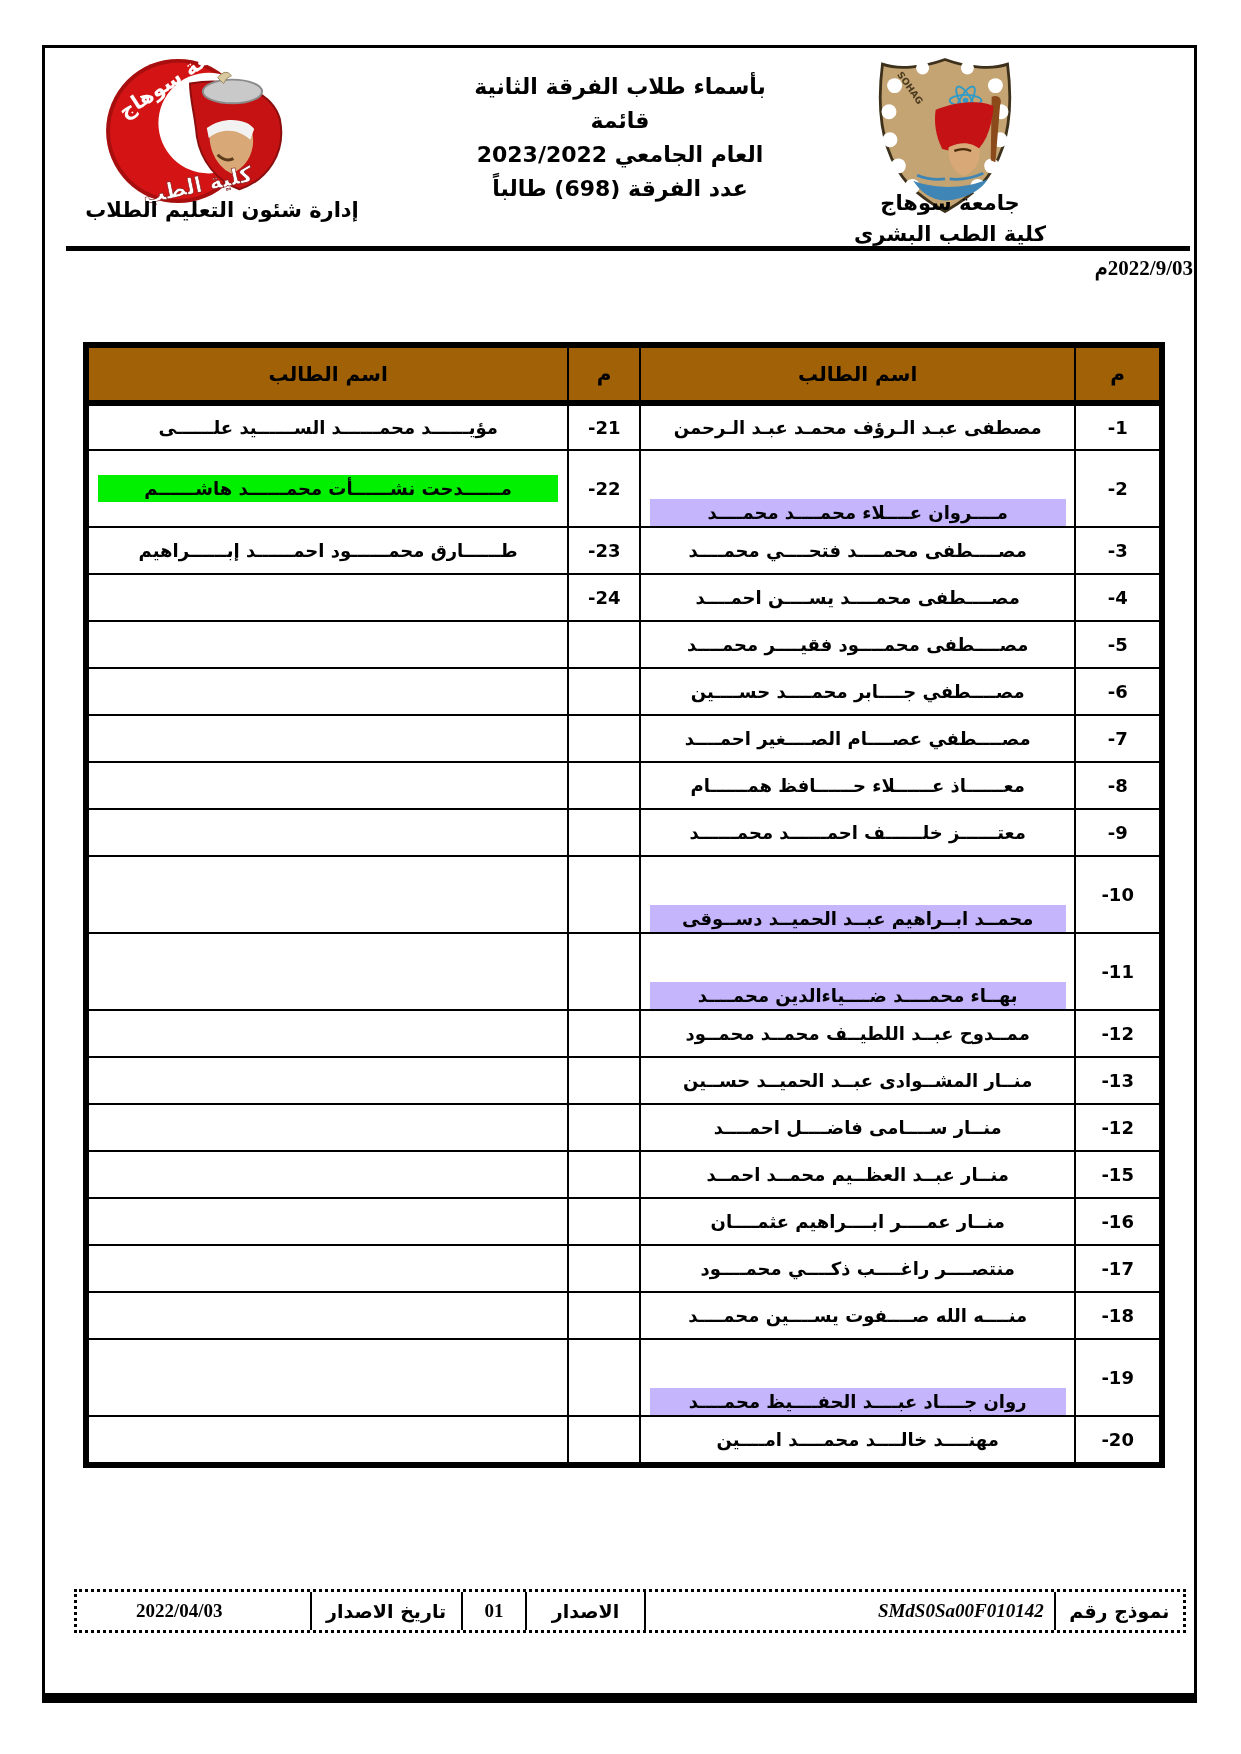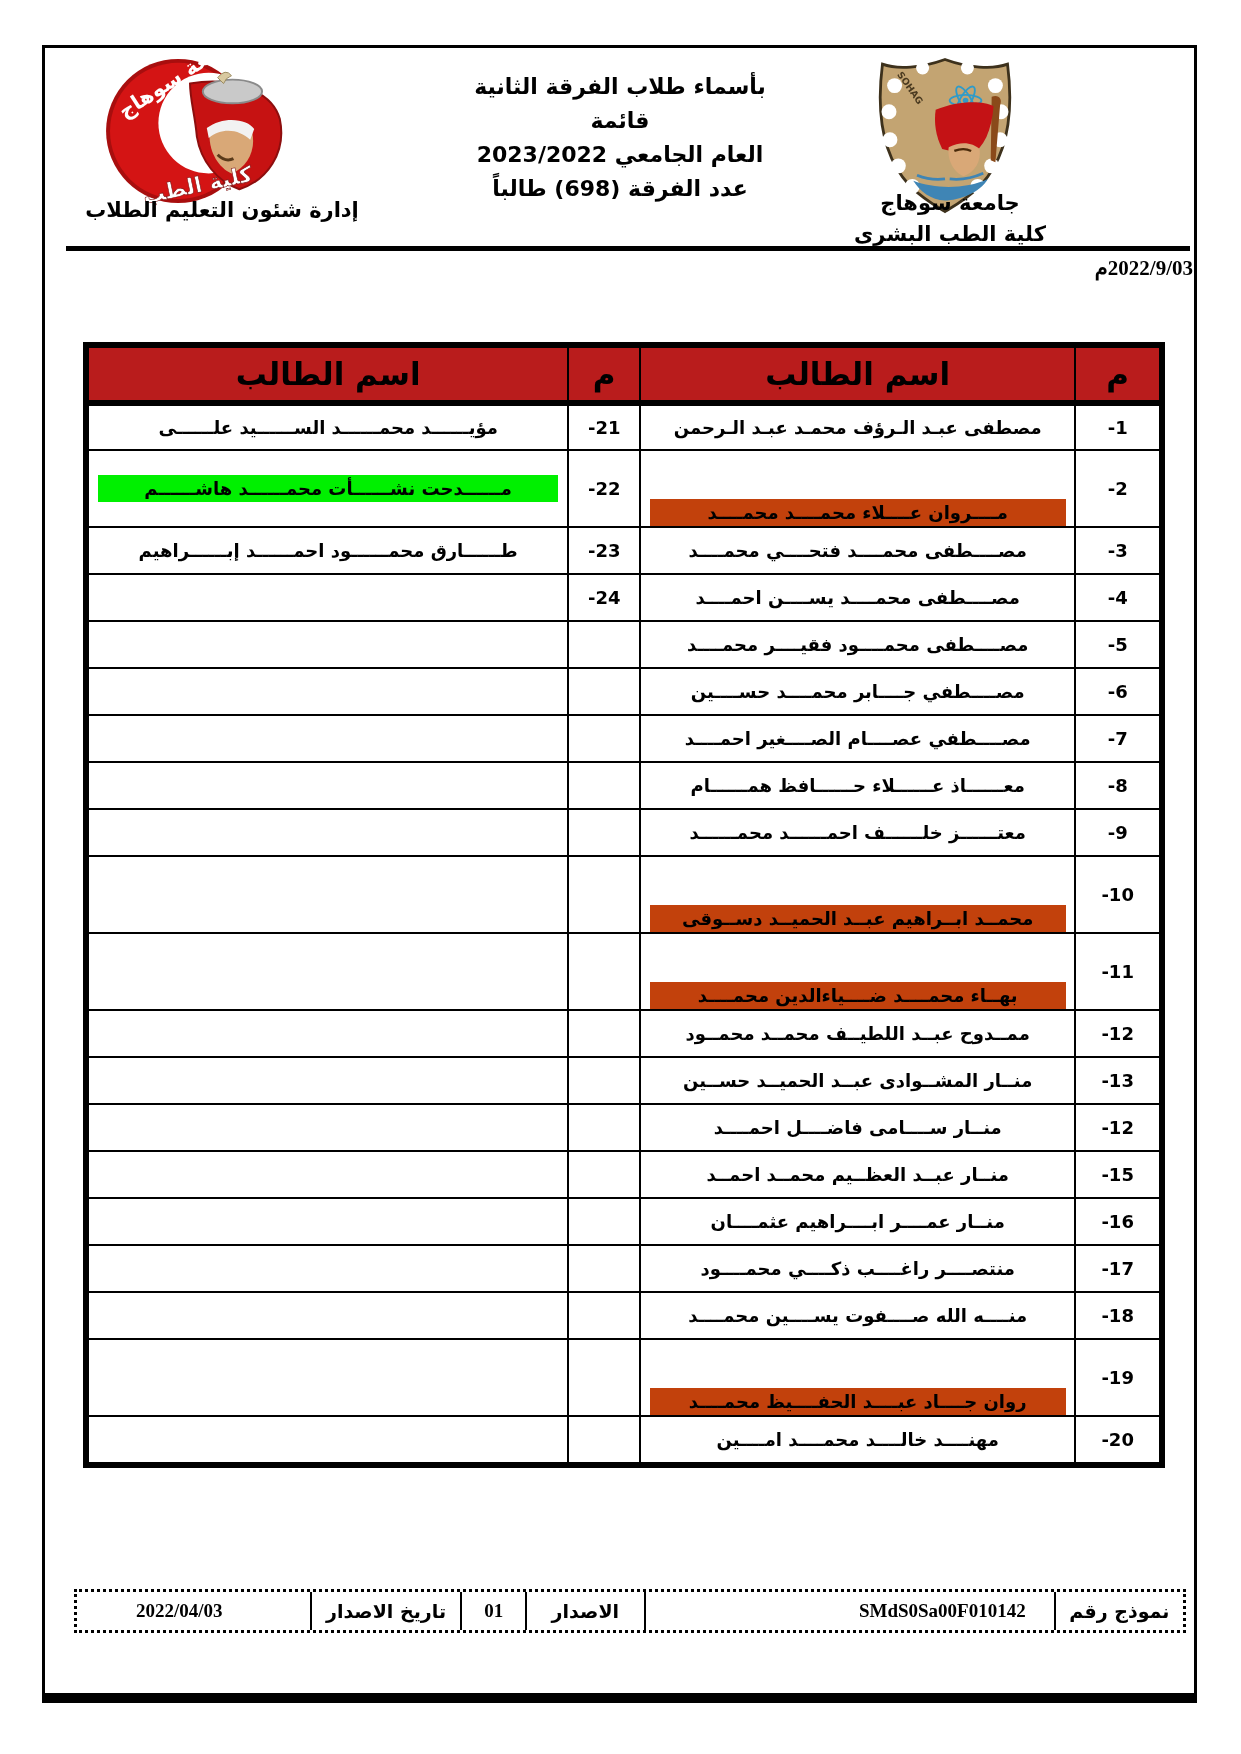--- a/index.html
+++ b/index.html
@@ -19,35 +19,35 @@
   .hr-line{position:absolute;left:66px;top:246px;width:1124px;height:5px;background:#000;}
   .date-line{position:absolute;right:48px;top:256px;direction:rtl;
              font-family:"Liberation Serif",serif;font-weight:bold;font-size:21px;}
   .group-title{position:absolute;left:0;top:287px;width:100%;text-align:center;
                direction:rtl;font-weight:bold;font-size:27px;}
   
   .tablewrap{position:absolute;left:83px;top:342px;width:1082px;border:4px solid #000;
              box-sizing:border-box;background:#fff;}
   table.students{width:100%;border-collapse:collapse;direction:rtl;table-layout:fixed;}
   table.students td{border:2px solid #000;box-sizing:border-box;}
-  table.students thead td{background:#b91c1c;height:56px;text-align:center;vertical-align:middle;
-           font-weight:bold;font-size:31px;border-bottom:6px solid #000;}
+  table.students thead td{background:#a16207;height:56px;text-align:center;vertical-align:middle;
+           font-weight:bold;font-size:20px;border-bottom:6px solid #000;}
   table.students tbody td{height:47px;overflow:hidden;white-space:nowrap;text-align:center;
            vertical-align:middle;font-weight:bold;font-size:18px;padding:0 2px;}
   td.cno{direction:ltr;font-size:19px;}
   .nm{display:inline-block;min-width:97%;padding:3px 0;}
-  .hl-cyan{background:#c2410c;margin-top:48px;}
+  .hl-cyan{background:#c4b5fd;margin-top:48px;}
   .hl-green{background:#00f000;}
   
   .footer{position:absolute;left:74px;top:1589px;width:1112px;height:44px;
           border:3px dotted #000;display:flex;direction:rtl;box-sizing:border-box;background:#fff;}
   .fcell{display:flex;align-items:center;justify-content:center;height:100%;
          box-sizing:border-box;font-weight:bold;font-size:19px;border-left:2px solid #000;}
   .f0{width:12%;text-align:center;}
-  .f1{width:38%;font-family:"Liberation Serif",serif;direction:ltr;justify-content:flex-end;padding-left:6px;padding-right:28px;}
+  .f1{width:38%;font-family:"Liberation Serif",serif;direction:ltr;justify-content:flex-end;padding-left:6px;padding-right:10px;font-style:italic;}
   .f2{width:11%;}
   .f3{width:6%;font-family:"Liberation Serif",serif;}
   .f4{width:14%;margin-left:28px;}
   .f5{width:19%;font-family:"Liberation Serif",serif;direction:ltr;border-left:none;}
 </style>
 </head>
 <body>
 
 <div class="page">
   <div class="frame"></div>

